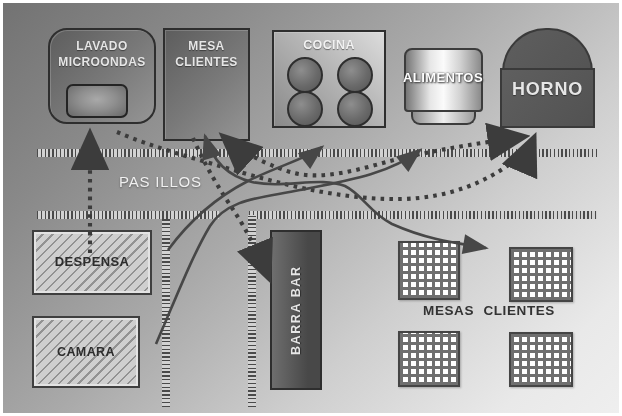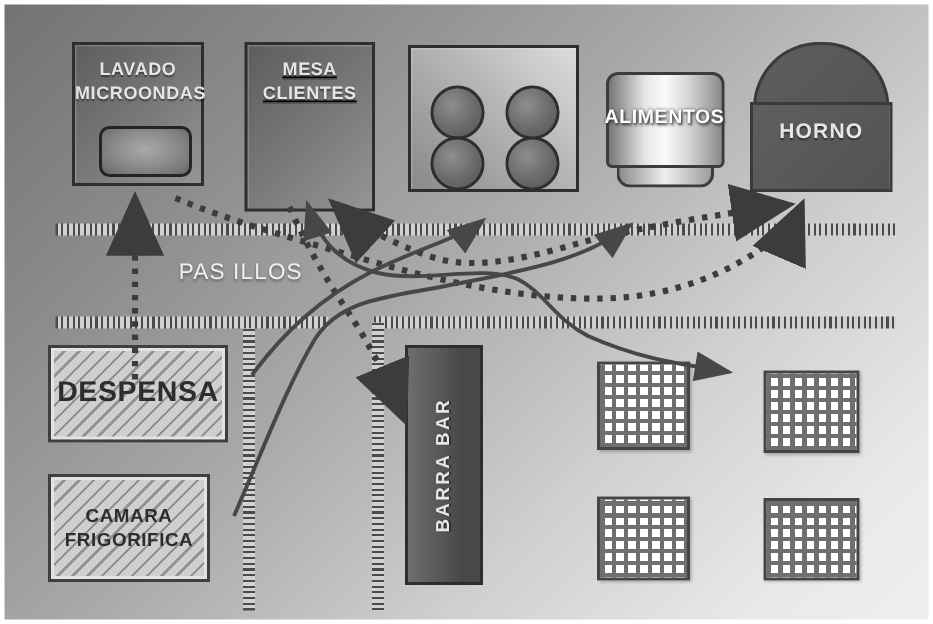--- a/index.html
+++ b/index.html
@@ -15,53 +15,53 @@
   .wall.v{width:8px;background:repeating-linear-gradient(0deg,#4a4a4a 0 1.4px,#d2d2d2 1.4px 3.8px);}
 
   
   .station{position:absolute;z-index:10;box-sizing:border-box;}
   .eq{border:2px solid #2e2e2e;background:linear-gradient(135deg,#5d5d5d 0%,#7a7a7a 55%,#959595 100%);
       box-shadow:inset 1px 1px 0 rgba(255,255,255,.18);}
   .lbl{color:#e6e6e6;font-weight:bold;text-align:center;letter-spacing:.4px;
        text-shadow:0 1px 1px rgba(0,0,0,.45);line-height:1.32;}
   .lbl-dark{color:#2d2d2d;font-weight:bold;text-align:center;letter-spacing:.4px;line-height:1.3;}
 
-  #lavado{left:48px;top:28px;width:88px;height:96px;}
+  #lavado{left:48px;top:28px;width:108px;height:96px;border-radius:19px;}
   #lavado .lbl{margin-top:9px;font-size:12px;}
   .sink{position:absolute;left:16px;top:54px;width:58px;height:30px;border:2px solid #242424;border-radius:7px;
         background:radial-gradient(ellipse at 50% 45%,#a9a9a9 0%,#8f8f8f 45%,#686868 100%);}
 
-  #mesa-trabajo{left:163px;top:28px;width:87px;height:113px;text-decoration:underline;}
+  #mesa-trabajo{left:163px;top:28px;width:87px;height:113px;}
   #mesa-trabajo .lbl{margin-top:9px;font-size:12px;}
 
   #cocina{left:272px;top:30px;width:114px;height:98px;background:linear-gradient(225deg,#dcdcdc 0%,#b5b5b5 45%,#898989 100%);}
   #cocina .lbl{margin-top:5px;font-size:12.5px;color:#f2f2f2;}
   .burner{position:absolute;width:32px;height:32px;border:2px solid #2e2e2e;border-radius:50%;
           background:radial-gradient(circle at 38% 35%,#8e8e8e 0%,#6a6a6a 55%,#535353 100%);}
 
   #micro-body{left:404px;top:48px;width:79px;height:64px;border:2px solid #3c3c3c;border-radius:8px 8px 4px 4px;
           background:linear-gradient(90deg,#767676 0%,#e6e6e6 32%,#fbfbfb 50%,#d2d2d2 72%,#8b8b8b 100%);}
   #micro-base{left:411px;top:112px;width:65px;height:13px;border:2px solid #3c3c3c;border-top:none;border-radius:0 0 9px 9px;
           background:linear-gradient(90deg,#8d8d8d,#efefef 50%,#9d9d9d);}
   #micro-label{left:388px;top:69px;width:110px;z-index:12;font-size:13px;color:#fdfdfd;
           text-shadow:0 0 2px #4a4a4a,1px 1px 2px #3a3a3a;}
 
   #horno-dome{left:502px;top:28px;width:91px;height:44px;border:2px solid #3a3a3a;border-bottom:none;
           border-radius:46px 46px 0 0;background:linear-gradient(135deg,#5e5e5e,#545454);}
   #horno-body{left:500px;top:68px;width:95px;height:60px;border:2px solid #3a3a3a;
           background:linear-gradient(135deg,#5f5f5f,#525252);}
-  #horno-body .lbl{margin-top:8px;font-size:14px;letter-spacing:.8px;}
+  #horno-body .lbl{margin-top:8px;font-size:18px;letter-spacing:.8px;}
 
   .hatchbox{border:2px solid #3f3f3f;box-shadow:inset 0 0 0 2px #e3e3e3;
         background:
           repeating-linear-gradient(135deg, rgba(62,62,62,.42) 0 1.6px, rgba(0,0,0,0) 1.6px 7px),
           #cfcfcf;
         display:flex;align-items:center;justify-content:center;}
   #despensa{left:32px;top:230px;width:120px;height:65px;}
-  #despensa .lbl-dark{font-size:19px;}
+  #despensa .lbl-dark{font-size:13px;}
   #camara{left:32px;top:316px;width:108px;height:72px;}
   #camara .lbl-dark{font-size:12.5px;}
 
   #barra{left:270px;top:230px;width:52px;height:160px;border:2px solid #2e2e2e;
          background:linear-gradient(90deg,#6e6e6e,#484848 75%);
          display:flex;align-items:center;justify-content:center;}
   #barra .lbl{transform:rotate(-90deg);white-space:nowrap;font-size:12.5px;letter-spacing:1.6px;}
 
   .mesa{position:absolute;z-index:10;border:2px solid #454545;background-color:#fff;
         background-image:
@@ -106,20 +106,21 @@
     </div>
 
     <div class="station eq" id="mesa-trabajo">
       <div class="lbl">
         <span>MESA</span><br>
         <span>CLIENTES</span>
       </div>
     </div>
 
     <div class="station eq" id="cocina">
+      <div class="lbl">COCINA</div>
       <div class="burner" style="left:13px;top:25px;"></div>
       <div class="burner" style="left:63px;top:25px;"></div>
       <div class="burner" style="left:13px;top:59px;"></div>
       <div class="burner" style="left:63px;top:59px;"></div>
     </div>
 
     <div class="station" id="micro-body"></div>
     <div class="station" id="micro-base"></div>
     <div class="station lbl" id="micro-label">ALIMENTOS</div>
 
@@ -128,32 +129,32 @@
       <div class="lbl">HORNO</div>
     </div>
 
     <div class="station hatchbox" id="despensa">
       <div class="lbl-dark">DESPENSA</div>
     </div>
 
     <div class="station hatchbox" id="camara">
       <div class="lbl-dark">
         <span>CAMARA</span><br>
-        <span>FRIGORIFICA</span>
       </div>
     </div>
 
     <div class="station" id="barra">
       <div class="lbl">BARRA BAR</div>
     </div>
 
     <div class="mesa" id="mesa1"></div>
     <div class="mesa" id="mesa2"></div>
     <div class="mesa" id="mesa3"></div>
     <div class="mesa" id="mesa4"></div>
+    <div id="mesas-label">MESAS CLIENTES</div>
 
     <svg id="flows" width="622" height="416" viewBox="0 0 622 416">
       <defs>
         <marker id="mSolid" viewBox="0 0 10 8" refX="8.5" refY="4" markerWidth="11" markerHeight="9" orient="auto-start-reverse">
           <path d="M0.5,0.5 L9.5,4 L0.5,7.5 z" fill="#474747"></path>
         </marker>
         <marker id="mDot" viewBox="0 0 10 9" refX="8" refY="4.5" markerWidth="10.5" markerHeight="9.5" orient="auto-start-reverse">
           <path d="M0,0 L10,4.5 L0,9 z" fill="#3c3c3c"></path>
         </marker>
       </defs>

